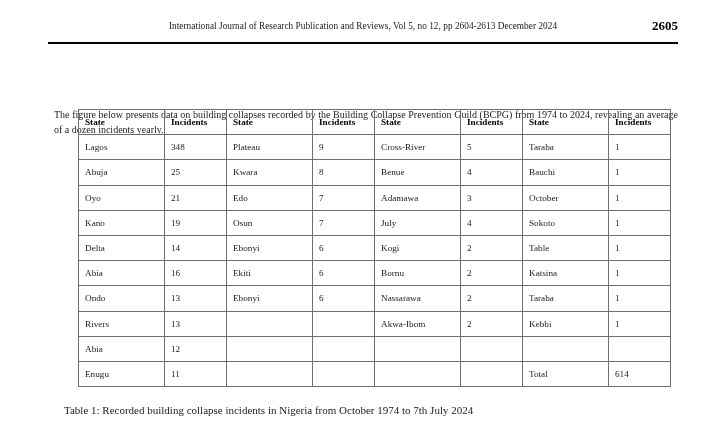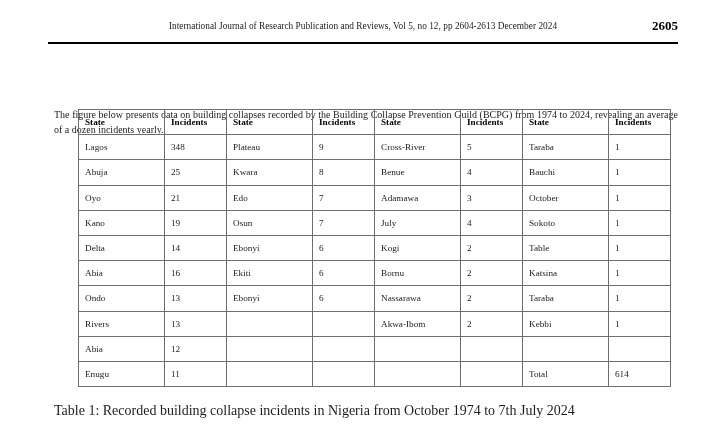--- a/index.html
+++ b/index.html
@@ -101,24 +101,24 @@
     color: #000;
   }
   td.bold, th.bold { font-weight: bold; color: #000; }
 
   col.c-state { width: 86px; }
   col.c-inc   { width: 62px; }
 
   
   .caption {
     position: absolute;
-    left: 54px;
+    left: 64px;
     top: 404px;
     width: 624px;
-    font-size: 14px;
+    font-size: 11px;
     line-height: 13px;
     color: #1c1c1c;
   }
 </style>
 </head>
 <body>
 
 <div class="page">
 
   <div class="running-head">

